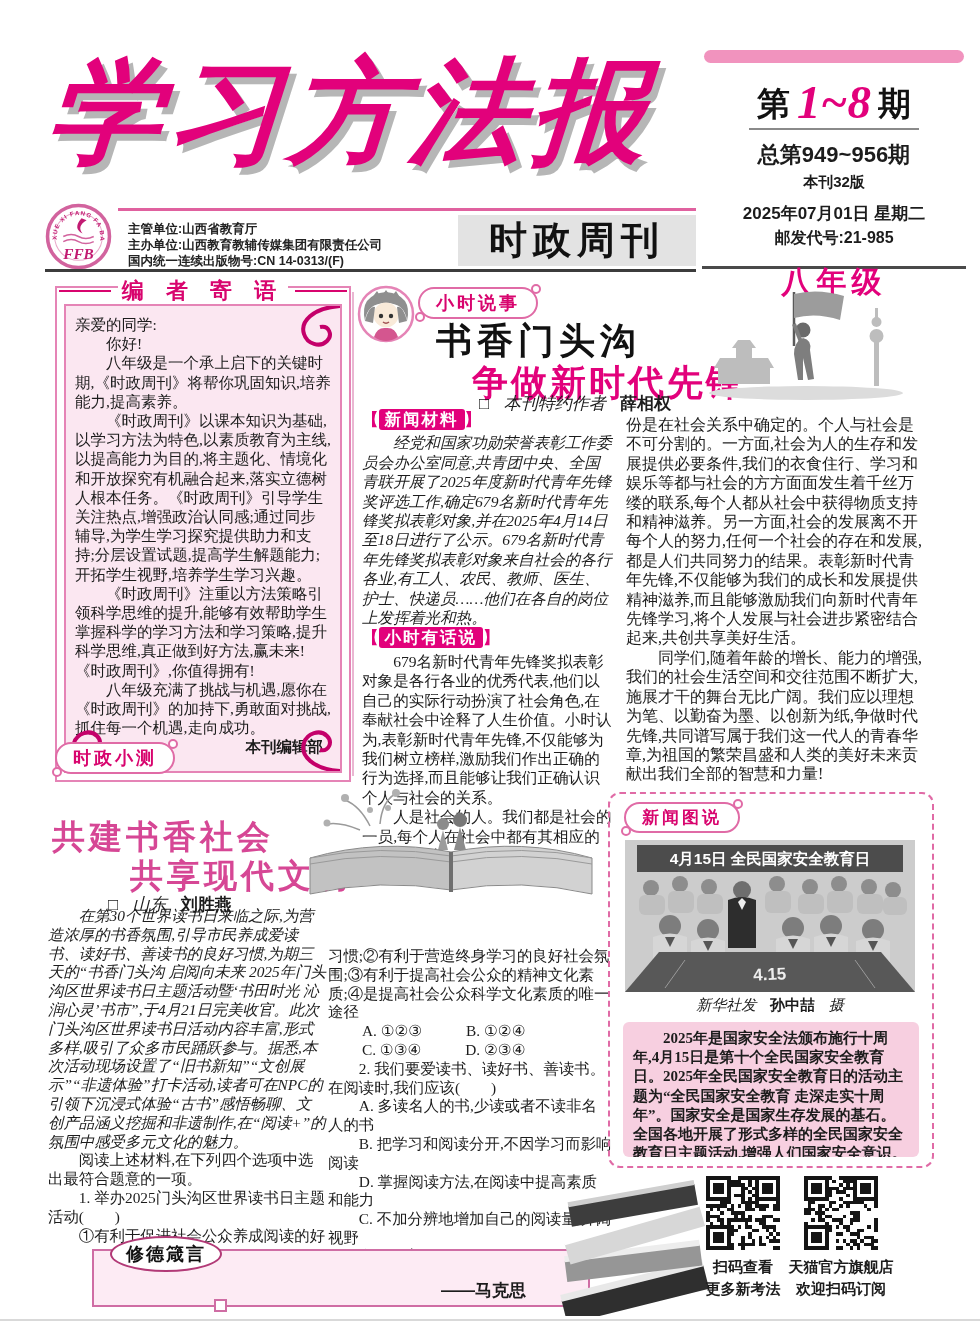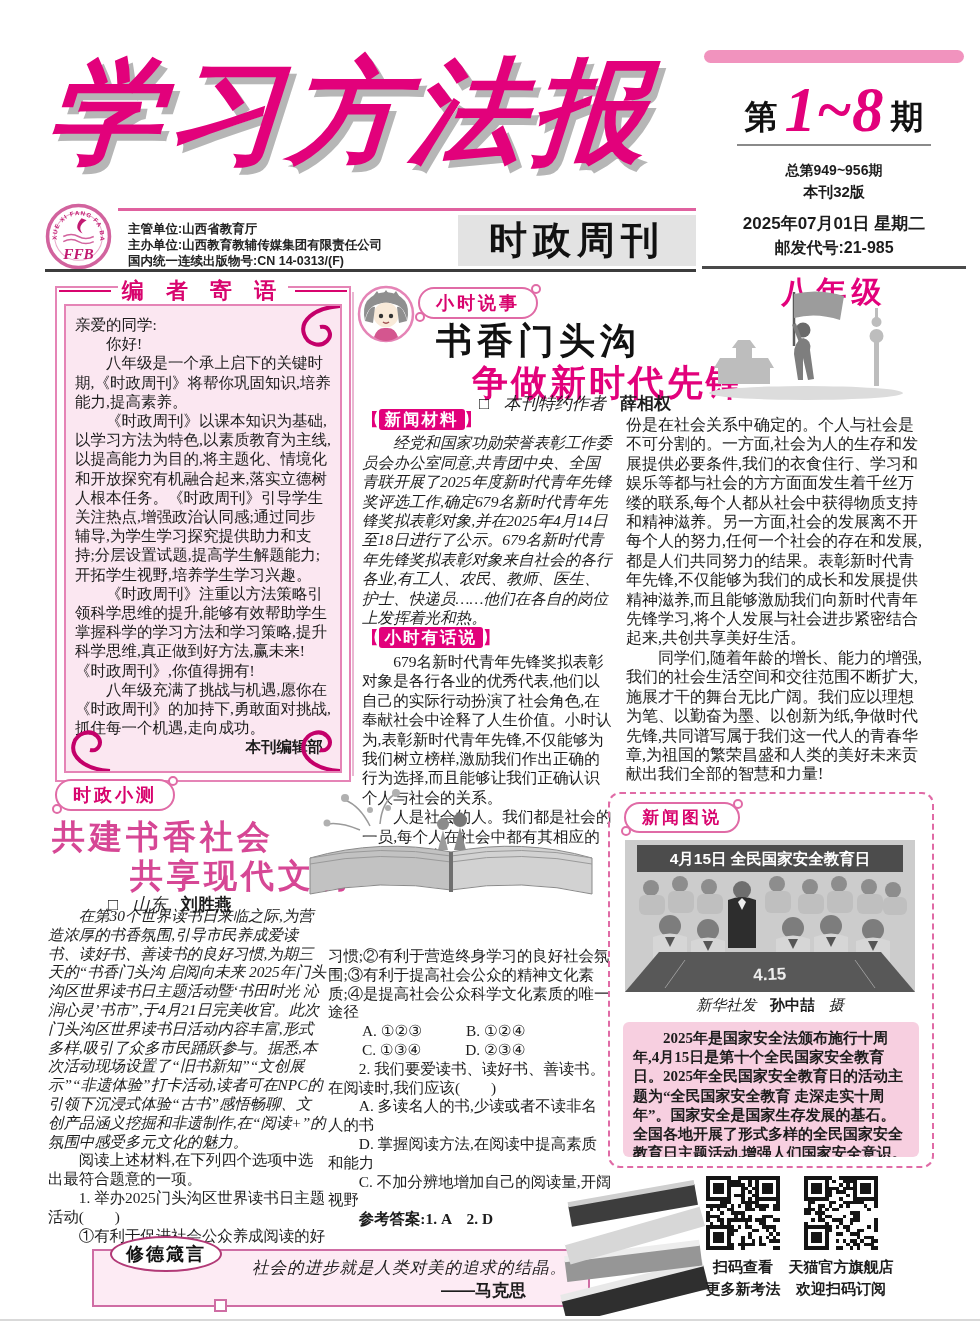--- a/index.html
+++ b/index.html
@@ -11,22 +11,22 @@
   .masthead{position:absolute;left:48px;top:20px;width:650px;height:185px;display:flex;align-items:center;}
   .masthead-text{font-family:"DejaVu Sans",sans-serif;font-weight:bold;font-style:italic;
     font-size:114px;letter-spacing:7px;color:#e2017b;white-space:nowrap;
     text-shadow:6px 7px 0 rgba(110,110,110,.5);transform:skewX(-4deg);}
   .issue{position:absolute;left:702px;top:50px;width:264px;height:216px;text-align:center;
     font-family:"Liberation Sans",sans-serif;border-bottom:3px solid #4a4a4a;}
   .issue-bar{height:13px;border-radius:8px;background:#f193be;margin:0 2px 13px;}
   .issue-no{display:inline-block;border-bottom:2px solid #8a8a8a;padding:0 8px 5px;line-height:1;
     font-size:33px;font-weight:bold;color:#111;}
   .issue-no .num{font-family:"Liberation Serif",serif;font-style:italic;font-weight:bold;
-    font-size:63px;color:#e2017b;padding:0 7px;position:relative;top:3px;}
-  .issue-total{font-size:14px;font-weight:bold;margin-top:16px;}
+    font-size:47px;color:#e2017b;padding:0 7px;position:relative;top:3px;}
+  .issue-total{font-size:22px;font-weight:bold;margin-top:10px;}
   .issue-edition{font-size:15px;font-weight:bold;margin-top:3px;}
   .issue-date{font-size:17px;font-weight:bold;margin-top:10px;}
   .issue-postal{font-size:16px;font-weight:bold;margin-top:3px;}
   .issue-grade{font-size:30px;font-weight:bold;color:#e2017b;margin-top:13px;letter-spacing:5px;}
 
   .pink-rule{position:absolute;left:118px;top:208px;width:578px;height:3px;background:#e0619f;}
   .logo{position:absolute;left:45px;top:203px;width:67px;height:67px;}
   .pub-info{position:absolute;left:128px;top:221px;font-family:"Liberation Sans",sans-serif;
     font-size:12.5px;font-weight:bold;line-height:16px;color:#222;}
   .weekly{position:absolute;left:458px;top:215px;width:238px;height:51px;background:#e3e3e3;
@@ -76,21 +76,21 @@
     white-space:nowrap;display:block;margin:1px 0 4px;}
   .tag .lbl{background:#e2017b;color:#fff;padding:1px 6px 2px;border-radius:3px;letter-spacing:2px;}
 
   .fcol{font-size:15.6px;line-height:19.4px;}
   .fcol p{margin:0;text-indent:2em;}
   .fcol p.noind{text-indent:0;}
   .fcol1{position:absolute;left:362px;top:409px;width:252px;}
   .fcol2{position:absolute;left:626px;top:415px;width:300px;font-size:16px;}
 
   
-  .quiz-badge{position:absolute;left:55px;top:779px;}
+  .quiz-badge{position:absolute;left:55px;top:742px;}
   .quiz-title1{position:absolute;left:52px;top:815px;font-family:"Liberation Sans",sans-serif;
     font-size:33px;font-weight:bold;letter-spacing:4px;color:#d64795;}
   .quiz-title2{position:absolute;left:130px;top:854px;font-family:"Liberation Sans",sans-serif;
     font-size:33px;font-weight:bold;letter-spacing:4px;color:#d64795;}
   .quiz-author{position:absolute;left:108px;top:893px;font-size:17px;}
   .openbook{position:absolute;left:300px;top:785px;width:305px;height:120px;}
   .qcol{font-size:15.4px;line-height:18.8px;}
   .qcol p{margin:0;text-indent:2em;}
   .qcol p.noind{text-indent:0;}
   .qcol1{position:absolute;left:48px;top:907px;width:278px;}
@@ -293,20 +293,21 @@
     <div class="opts">
       <span>A. ①②③</span>
       <span>B. ①②④</span>
     </div>
     <div class="opts">
       <span>C. ①③④</span>
       <span>D. ②③④</span>
     </div>
     <p>2. 我们要爱读书、读好书、善读书。在阅读时,我们应该(　　)</p>
     <p>A. 多读名人的书,少读或者不读非名人的书</p>
+    <p>B. 把学习和阅读分开,不因学习而影响阅读</p>
     <p>D. 掌握阅读方法,在阅读中提高素质和能力</p>
     <p>C. 不加分辨地增加自己的阅读量,开阔视野</p>
     <p class="answer">参考答案:1. A　2. D</p>
   </div>
 
   <div class="newsbox">
     <div class="pill newsbox-badge">新闻图说</div>
     <svg class="photo" style="position:absolute" viewBox="0 0 290 152">
       <rect width="290" height="152" fill="#cccccc"></rect>
       <rect x="12" y="5" width="266" height="27" fill="#4c4c4c"></rect>
@@ -367,21 +368,20 @@
       <span class="auth-name">孙中喆</span>
       <span class="kai">摄</span>
     </div>
     <div class="newstext">
       <p>2025年是国家安全法颁布施行十周年,4月15日是第十个全民国家安全教育日。2025年全民国家安全教育日的活动主题为“全民国家安全教育  走深走实十周年”。国家安全是国家生存发展的基石。全国各地开展了形式多样的全民国家安全教育日主题活动,增强人们国家安全意识。</p>
     </div>
   </div>
 
   <div class="motto">
     <div class="motto-badge">修德箴言</div>
-    <div class="motto-quote">社会的进步就是人类对美的追求的结晶。</div>
     <div class="motto-attr">——马克思</div>
   </div>
 
   <svg class="books" viewBox="0 0 152 148">
     <g transform="rotate(-14 76 110)">
       <rect x="2" y="116" width="146" height="24" fill="#2f2f2f"></rect>
       <rect x="2" y="110" width="146" height="7" fill="#e8e8e8"></rect>
     </g>
     <g transform="rotate(-7 76 84)">
       <rect x="8" y="86" width="136" height="21" fill="#969696"></rect>

